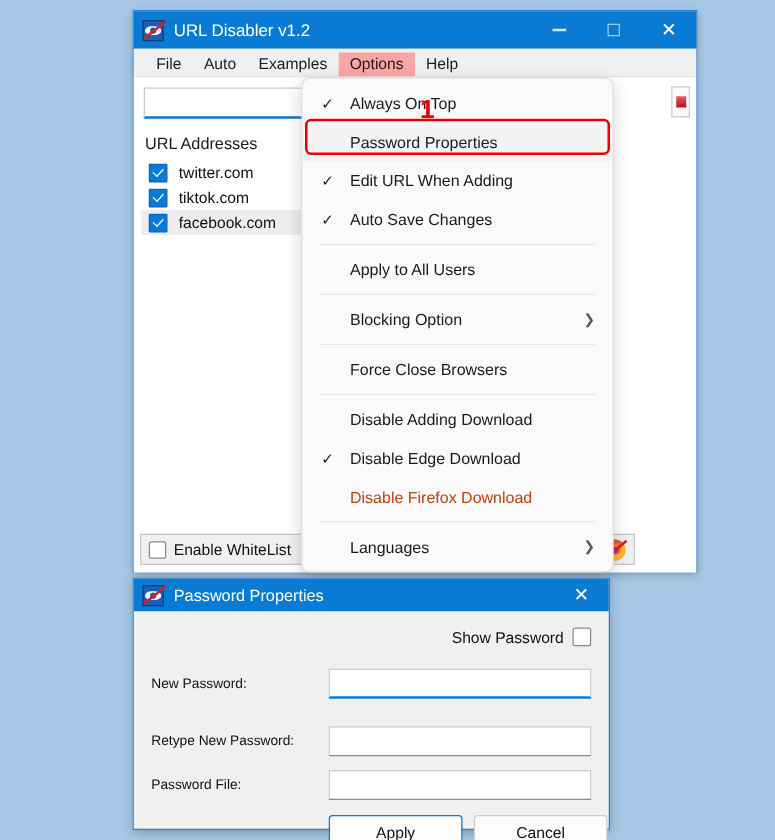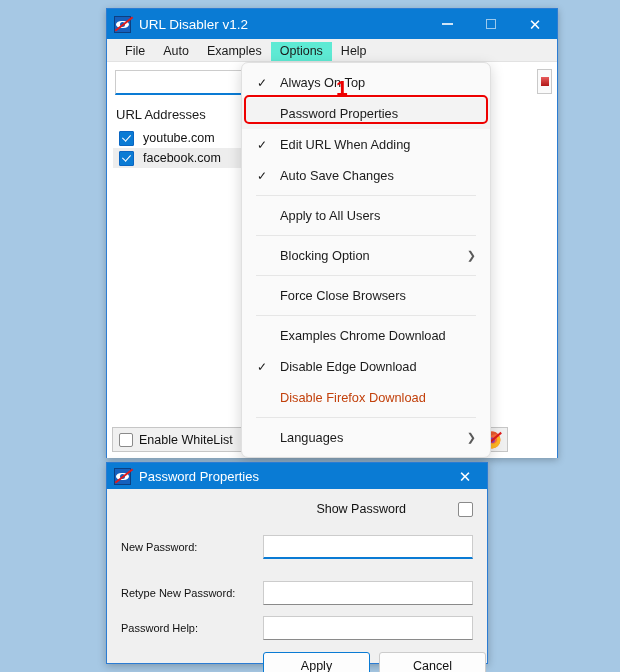--- a/index.html
+++ b/index.html
@@ -132,21 +132,21 @@
     border-bottom: 1px solid #e2e2e2;
     box-sizing: border-box;
   }
   .menubar-item {
     font-size: 12.5px;
     color: #1b1b1b;
     padding: 3px 9px 4px 9px;
     line-height: 1;
   }
   .menubar-item.active {
-    background: #5eead4;
+    background: #fca5a5;
   }
 
   
   .client {
     position: relative;
     height: 396px;
     background: #fff;
   }
   .search-wrap {
     position: absolute;
@@ -371,24 +371,23 @@
     padding-left: 7px;
     box-sizing: border-box;
   }
   .dlg-title .title-text { font-size: 13px; }
   .dlg-body { position: relative; height: 174px; }
   .show-pw {
     position: absolute;
     right: 14px;
     top: 13px;
     display: flex;
-    align-items: flex-start;
+    align-items: center;
     font-size: 12.5px;
     color: #111;
-    gap: 45px;
   }
   .show-pw .cbx {
     width: 13px; height: 13px;
     border: 1px solid #8a8a8a;
     background: #fff;
     border-radius: 2px;
     margin-left: 7px;
   }
   .field-row {
     position: absolute;
@@ -490,21 +489,25 @@
 
     <div class="red-control">
         <span></span>
       </div>
 
     <div class="list-header">URL Addresses</div>
 
     <div class="url-list">
       <div class="url-row">
         <div class="cb"></div>
-        <span>youtube.com</span>
+        <span>twitter.com</span>
+      </div>
+      <div class="url-row">
+        <div class="cb"></div>
+        <span>tiktok.com</span>
       </div>
       <div class="url-row selected">
         <div class="cb"></div>
         <span>facebook.com</span>
       </div>
     </div>
 
     <div class="dropdown">
 
       <div class="anno-box"></div>
@@ -543,21 +546,21 @@
 
       <div class="menu-sep"></div>
 
       <div class="menu-item">
         <span>Force Close Browsers</span>
       </div>
 
       <div class="menu-sep"></div>
 
       <div class="menu-item">
-        <span>Examples Chrome Download</span>
+        <span>Disable Adding Download</span>
       </div>
 
       <div class="menu-item">
         <span class="check">✓</span>
         <span>Disable Edge Download</span>
       </div>
 
       <div class="menu-item disabled">
         <span>Disable Firefox Download</span>
       </div>
@@ -636,21 +639,21 @@
       <span class="field-label">New Password:</span>
       <input class="field-input focused" value="" style="">
     </div>
 
     <div class="field-row" id="row-retype">
       <span class="field-label">Retype New Password:</span>
       <input class="field-input" value="" style="">
     </div>
 
     <div class="field-row" id="row-hint">
-      <span class="field-label">Password Help:</span>
+      <span class="field-label">Password File:</span>
       <input class="field-input" value="" style="">
     </div>
 
     <div class="dlg-buttons">
       <div class="dlg-btn default">Apply</div>
       <div class="dlg-btn">Cancel</div>
     </div>
 
   </div>
 </div>

